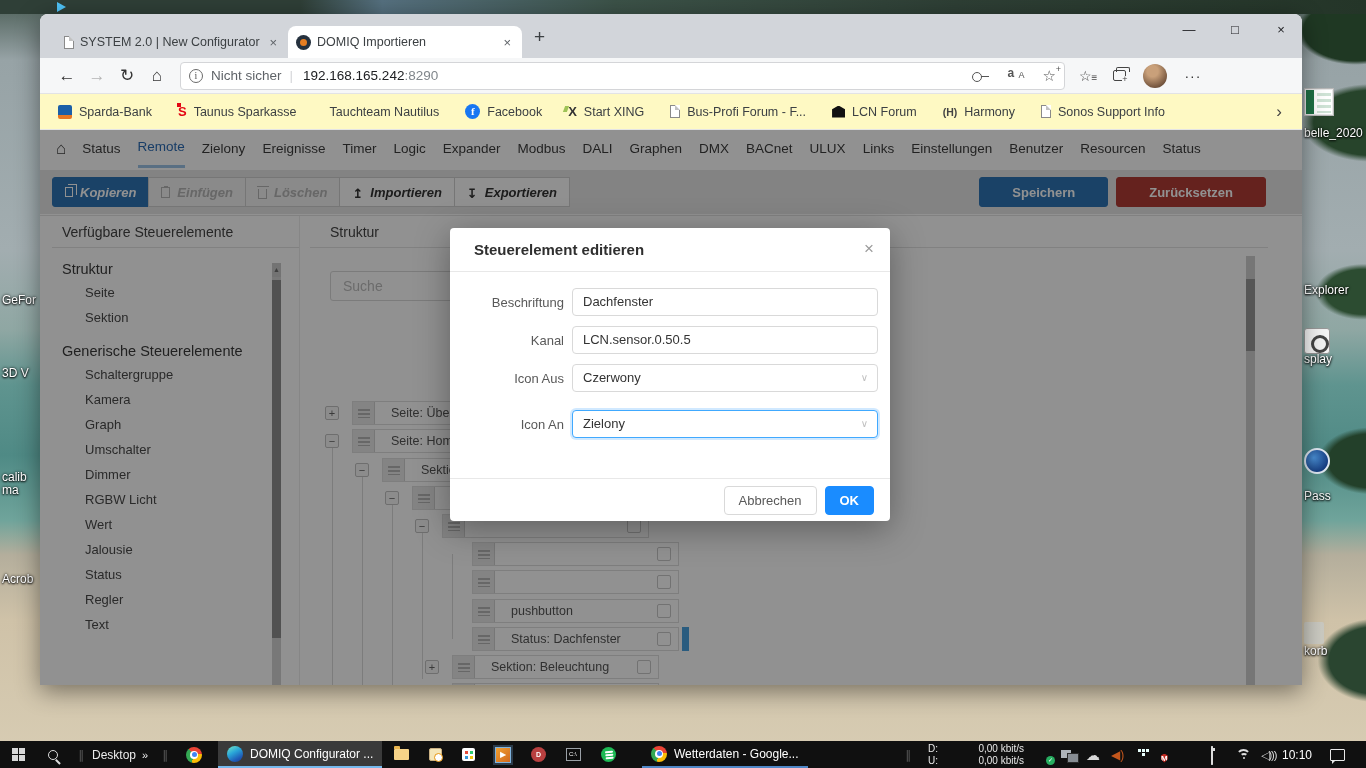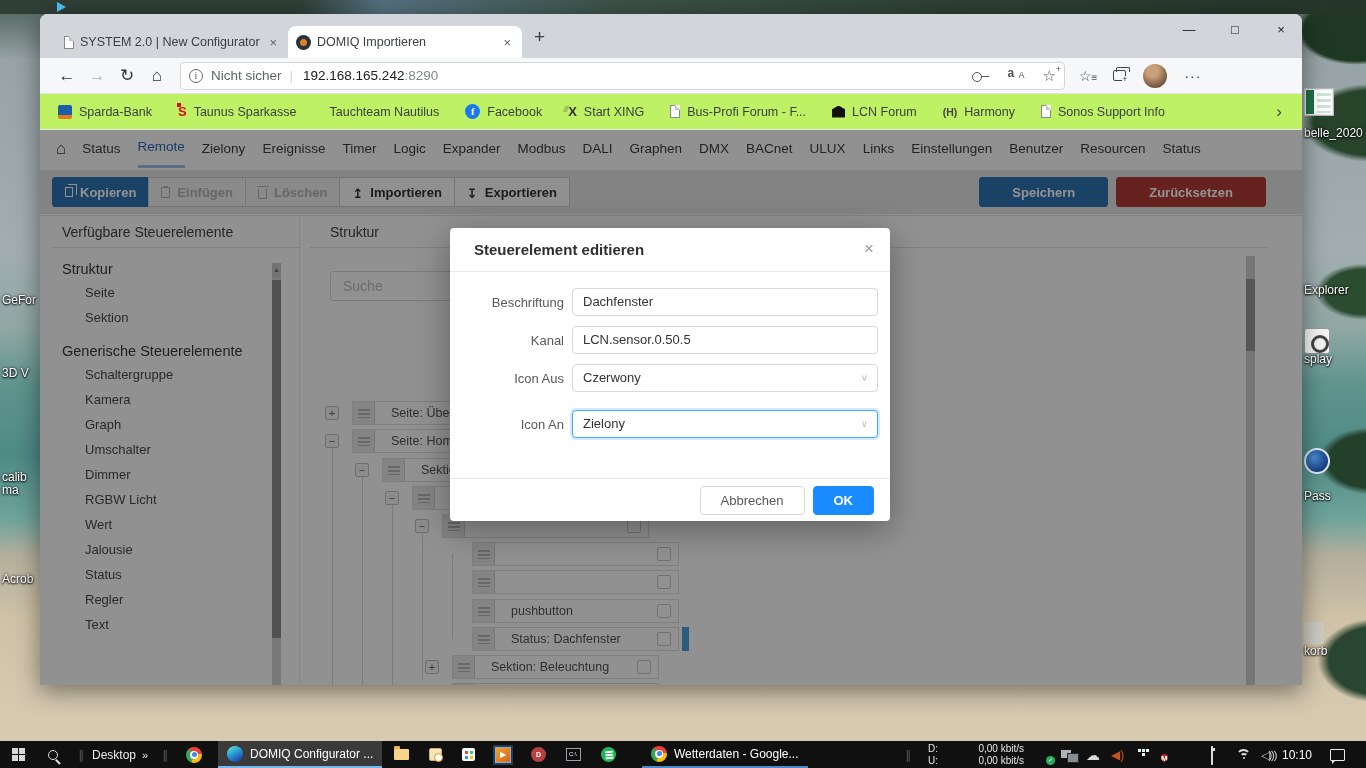--- a/index.html
+++ b/index.html
@@ -71,21 +71,21 @@
   .starp::after{content:"+";position:absolute;right:-5px;top:-3px;font-size:9px;}
   .tb-right{display:flex;align-items:center;gap:17px;margin-left:14px;}
   .favhub{font-size:14px;color:#444;}
   .favhub i{font-style:normal;font-size:10px;letter-spacing:-1px;}
   .coll{position:relative;width:13px;height:11px;border:1.3px solid #444;border-radius:2px;}
   .coll::before{content:"";position:absolute;left:2px;top:-4px;width:12px;height:4px;border:1.3px solid #444;border-bottom:none;border-radius:2px 2px 0 0;}
   .coll::after{content:"+";position:absolute;right:-2px;bottom:-2px;font-size:9px;color:#444;background:#f6f7f8;line-height:6px;}
   .avatar{width:24px;height:24px;border-radius:50%;background:radial-gradient(circle at 40% 30%,#c9a07a 25%,#7a5a42 70%,#423024);}
   .more{font-size:14px;color:#333;letter-spacing:1px;margin-right:4px;}
   
-  .bmbar{position:relative;height:36px;background:#bef264;border-bottom:1px solid #e4e4e4;display:flex;align-items:center;padding-left:18px;}
+  .bmbar{position:relative;height:36px;background:#fef9c3;border-bottom:1px solid #e4e4e4;display:flex;align-items:center;padding-left:18px;}
   .bm{display:flex;align-items:center;margin-right:26px;font-size:12.5px;color:#3c4043;white-space:nowrap;}
   .bm .bi{margin-right:7px;display:inline-block;}
   .bi-sparda{width:14px;height:14px;background:linear-gradient(#1b5fa8 0 10px,#e87722 10px);border-radius:2px;}
   .bi-sparkasse{position:relative;color:#e30613;font-weight:bold;font-size:13px;line-height:1;}
   .bi-sparkasse::before{content:"";position:absolute;left:-1px;top:-2px;width:4px;height:4px;background:#e30613;}
   .bi-facebook{width:15px;height:15px;border-radius:50%;background:#1877f2;color:#fff;font-weight:bold;font-size:11px;
     text-align:center;line-height:15px;font-family:"Liberation Serif",serif;}
   .bi-xing{position:relative;color:#333;font-weight:bold;font-size:13px;line-height:1;}
   .bi-xing::before{content:"";position:absolute;left:-4px;top:1px;width:4px;height:6px;background:#9fc356;transform:skewX(-20deg);}
   .bi-lcn{width:13px;height:12px;background:#111;clip-path:polygon(50% 0,100% 32%,100% 100%,0 100%,0 32%);}
@@ -94,21 +94,21 @@
   .bi-page::before{content:"";position:absolute;right:-1px;top:-1px;border-style:solid;border-width:0 5px 5px 0;border-color:transparent #fff #c2c2c2 transparent;}
   .bi-none{width:0;}
   .bm-chev{position:absolute;right:20px;font-size:17px;color:#444;}
   
   .content{position:relative;height:555px;background:#fff;overflow:hidden;}
   .appnav{position:absolute;left:0;top:0;right:0;height:38px;background:#fff;display:flex;align-items:center;padding-left:16px;}
   .homeico{font-size:17px;color:#444;margin-right:16px;}
   .nav-item{font-size:13.5px;color:#3d3d3d;margin-right:17px;height:38px;line-height:38px;}
   .nav-item.active{color:#2b6cb5;border-bottom:3px solid #9dc3e6;line-height:34px;}
   .apptoolbar{position:absolute;left:0;top:40px;right:0;height:44px;background:#e7e7e7;}
-  .tbgroup{position:absolute;left:12px;top:7px;display:flex;}
+  .tbgroup{position:absolute;left:12px;top:7px;display:flex;font-style:italic;}
   .btn{height:30px;display:flex;align-items:center;padding:0 12px;font-size:13px;font-weight:bold;
     border:1px solid #d0d0d0;background:#fdfdfd;color:#333;margin-left:-1px;}
   .btn:first-child{border-radius:3px 0 0 3px;margin-left:0;}
   .btn.primary{background:var(--accent);border-color:var(--accent);color:#fff;}
   .btn.disabled{background:#f2f2f2;color:#b5b5b5;}
   .tbright{position:absolute;right:36px;top:7px;display:flex;}
   .btn.solo{border-radius:3px;margin-left:8px;padding:0 32px;}
   .btn.danger{background:var(--danger);border-color:var(--danger);color:#fff;}
   .ic{display:inline-block;position:relative;margin-right:7px;}
   .ic-copy{width:8px;height:10px;border:1px solid currentColor;}
@@ -153,21 +153,21 @@
   .mbody{padding-top:16px;}
   .mrow{display:flex;align-items:center;height:28px;margin:0 12px 10px;}
   .mrow.gap{margin-top:18px;}
   .mlabel{flex:0 0 102px;text-align:right;margin-right:8px;font-size:13px;color:#595959;white-space:nowrap;}
   .minput{position:relative;flex:1;height:28px;border:1px solid #d9d9d9;border-radius:4px;
     font-size:13px;color:#333;line-height:26px;padding-left:10px;background:#fff;}
   .minput.focused{border-color:#40a9ff;box-shadow:0 0 0 2px rgba(24,144,255,.2);}
   .chev{position:absolute;right:9px;top:0;color:#c0c0c0;font-size:10px;}
   .mfoot{position:absolute;left:0;right:0;bottom:0;height:43px;border-top:1px solid #e8e8e8;
     display:flex;justify-content:flex-end;align-items:center;padding-right:16px;gap:8px;}
-  .mbtn{height:29px;padding:0 20px;border:1px solid #d9d9d9;border-radius:4px;background:#fff;
+  .mbtn{height:29px;padding:0 14px;border:1px solid #d9d9d9;border-radius:4px;background:#fff;
     font-size:13px;color:#595959;line-height:27px;}
   .mbtn.ok{background:var(--ok);border-color:var(--ok);color:#fff;font-weight:bold;}
   
   .taskbar{position:absolute;left:0;bottom:0;width:1366px;height:27px;background:#101010;color:#e8e8e8;}
   .tk{position:absolute;top:0;height:27px;display:flex;align-items:center;}
   .winlogo{width:13px;height:13px;
     background:linear-gradient(#d8d8d8,#d8d8d8) 0 0/6px 6px no-repeat,linear-gradient(#d8d8d8,#d8d8d8) 7px 0/6px 6px no-repeat,
     linear-gradient(#d8d8d8,#d8d8d8) 0 7px/6px 6px no-repeat,linear-gradient(#d8d8d8,#d8d8d8) 7px 7px/6px 6px no-repeat;}
   .tsearch{position:relative;width:10px;height:10px;border:1.5px solid #dcdcdc;border-radius:50%;}
   .tsearch::after{content:"";position:absolute;left:8px;top:8px;width:1.5px;height:6px;background:#dcdcdc;transform:rotate(-45deg);}

